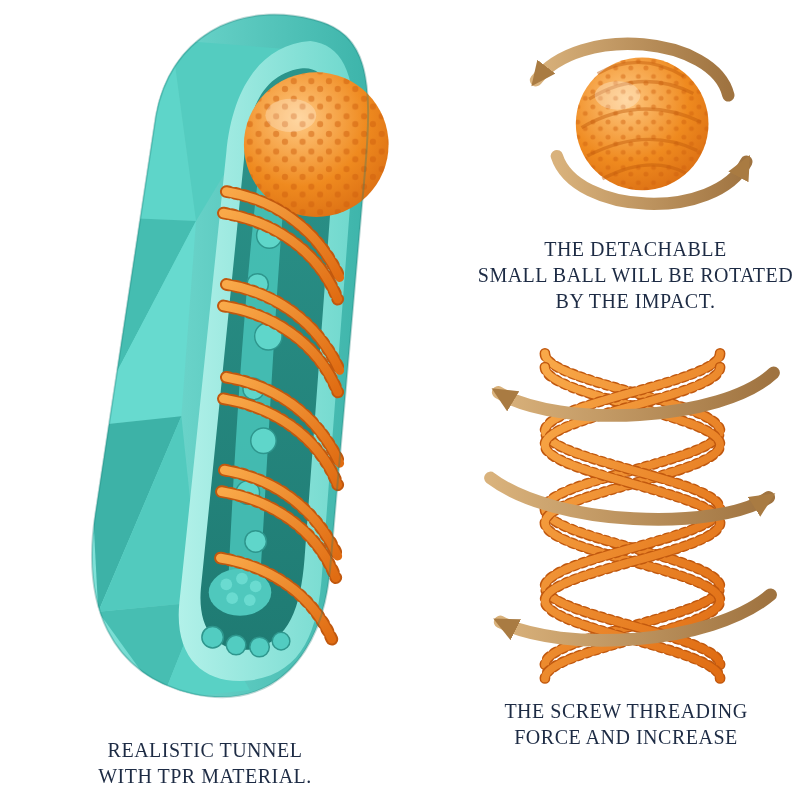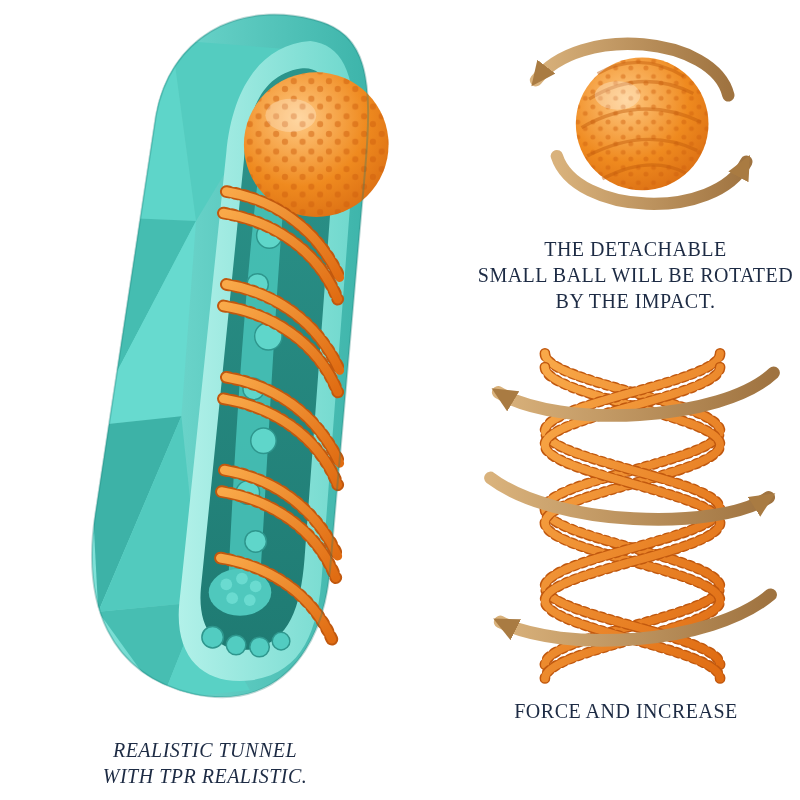--- a/index.html
+++ b/index.html
@@ -124,23 +124,23 @@
       <path d="M 201,497 C 250,505 297,533 318,585" stroke="#c1580e" stroke-width="13" stroke-dasharray="3 6"></path>
       <path d="M 201,497 C 250,505 297,533 318,585" stroke="url(#ribGrad)" stroke-width="9"></path>
 
       <path d="M 200,565 C 248,573 292,599 314,648" stroke="#c1580e" stroke-width="13" stroke-dasharray="3 6"></path>
       <path d="M 200,565 C 248,573 292,599 314,648" stroke="url(#ribGrad)" stroke-width="9"></path>
     </g>
     <path d="M 295,14 C 215,-6 148,34 134,112 L 72,520 C 58,612 86,684 172,704 C 255,722 304,664 312,578 L 348,168 C 356,76 352,28 295,14 Z" fill="none" stroke="#1f7b73" stroke-opacity="0.3" stroke-width="2"></path>
   </svg>
 </figure>
 
-<div class="caption" style="left:55px;top:737px;width:300px;font-style:italic;">
+<div class="caption" style="left:55px;top:737px;width:300px;">
   <span>REALISTIC TUNNEL</span>
-  <span>WITH TPR REALISTIC.</span>
+  <span>WITH TPR MATERIAL.</span>
 </div>
 
 <figure class="figure" style="left:495px;top:12px;width:300px;height:218px;">
   <svg viewBox="0 0 310 230" width="300" height="218">
     <defs>
       <radialGradient id="ballGrad2" cx="0.38" cy="0.32" r="0.85">
         <stop offset="0" stop-color="#ffc982"></stop>
         <stop offset="0.55" stop-color="#ef8a1f"></stop>
         <stop offset="1" stop-color="#d4650f"></stop>
       </radialGradient>
@@ -210,15 +210,16 @@
     </g>
     <g fill="none" stroke-linecap="round">
       <path d="M 305,42 C 252,92 85,100 22,62" stroke="url(#tanGrad2)" stroke-width="13" marker-end="url(#arrowTan2)"></path>
       <path d="M 14,150 C 80,200 245,205 300,170" stroke="url(#tanGrad2)" stroke-width="13" marker-end="url(#arrowTan2)"></path>
       <path d="M 302,270 C 240,322 88,330 24,298" stroke="url(#tanGrad2)" stroke-width="13" marker-end="url(#arrowTan2)"></path>
     </g>
   </svg>
 </figure>
 
 <div class="caption" style="left:452px;top:698px;width:348px;">
+  <span>THE SCREW THREADING</span>
   <span>FORCE AND INCREASE</span>
 
 </div>
 
 </body></html>

